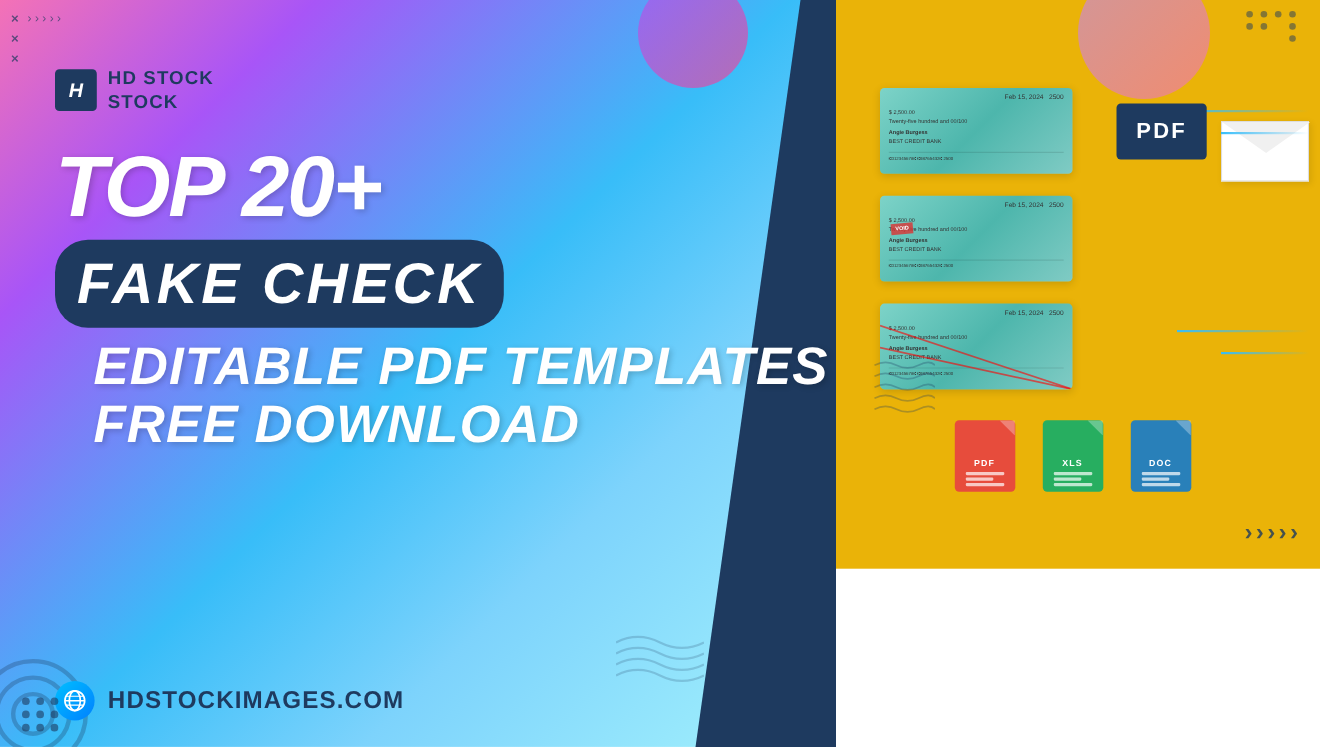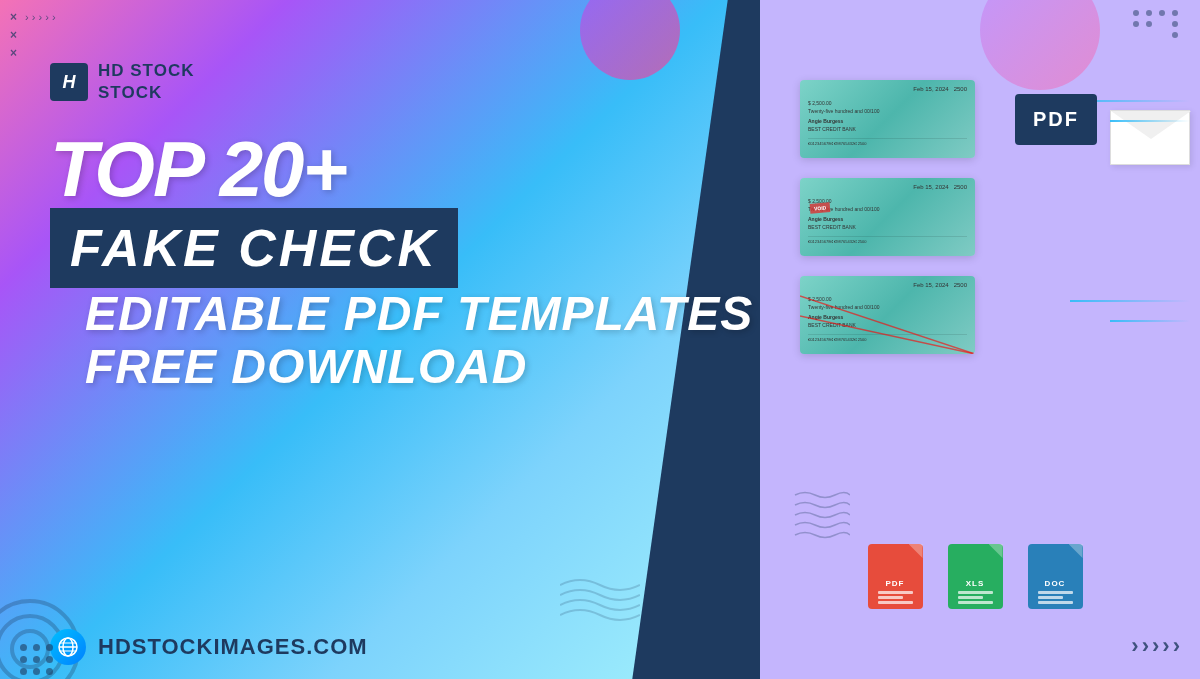--- a/index.html
+++ b/index.html
@@ -24,22 +24,22 @@
       width: 760px;
       height: 679px;
       background: linear-gradient(135deg, #f472b6 0%, #a855f7 20%, #38bdf8 50%, #7dd3fc 70%, #a5f3fc 100%);
       position: relative;
       overflow: hidden;
     }
 
     
     .right-section {
       flex: 1;
-      height: 679px;
-      background: #c4b5fd;
+      height: 517px;
+      background: #eab308;
       position: relative;
     }
 
     
     .diagonal-stripe {
       position: absolute;
       right: -60px;
       top: 0;
       width: 140px;
       height: 100%;
@@ -131,21 +131,22 @@
       letter-spacing: -2px;
       line-height: 1;
       text-shadow: 2px 2px 6px rgba(0,0,0,0.2);
       font-style: italic;
     }
 
     .fake-check-badge {
       background: #1e3a5f;
       display: inline-block;
       padding: 10px 20px;
-      margin: 0 0;
+      margin: 10px 0;
+      border-radius: 30px;
     }
 
     .fake-check-text {
       color: white;
       font-size: 52px;
       font-weight: 900;
       letter-spacing: 3px;
       text-transform: uppercase;
       font-style: italic;
     }
@@ -158,21 +159,21 @@
       letter-spacing: 1px;
       line-height: 1.1;
       font-style: italic;
       text-shadow: 2px 2px 6px rgba(0,0,0,0.2);
       margin-left: 35px;
     }
 
     
     .bottom-left {
       position: absolute;
-      bottom: 14px;
+      bottom: 24px;
       left: 50px;
       z-index: 3;
       display: flex;
       align-items: center;
       gap: 12px;
     }
 
     .globe-icon {
       width: 36px;
       height: 36px;

